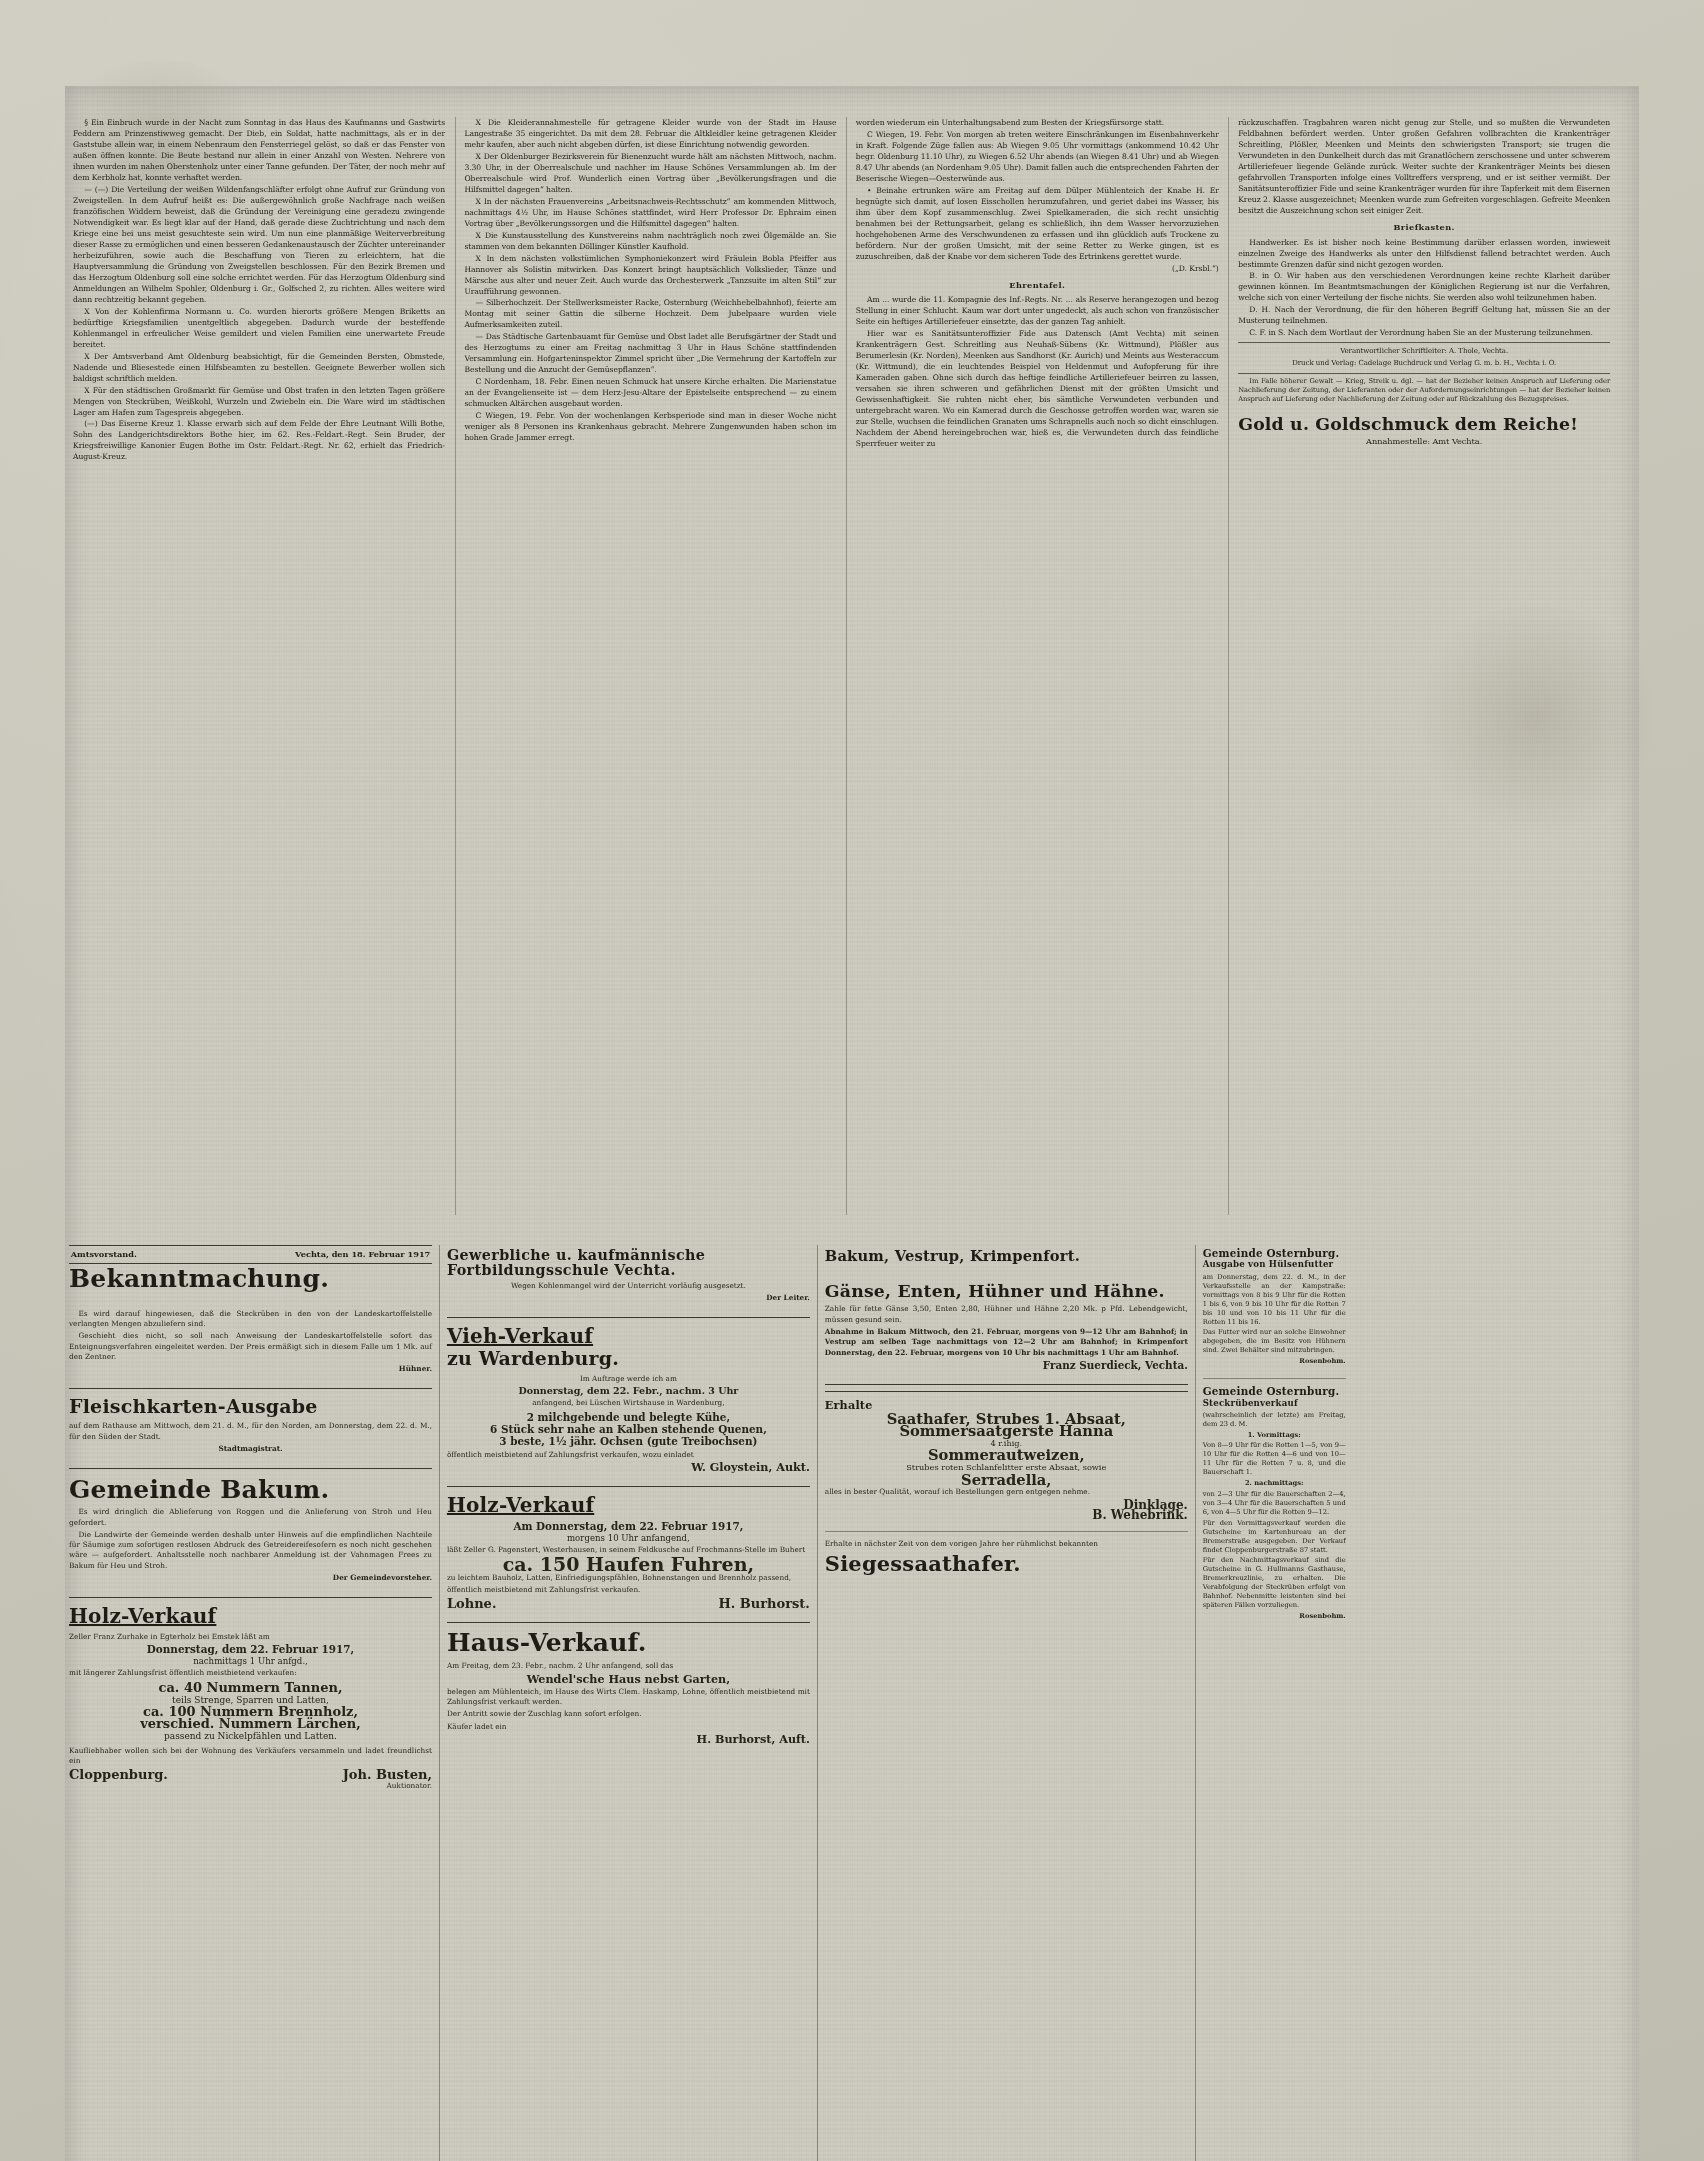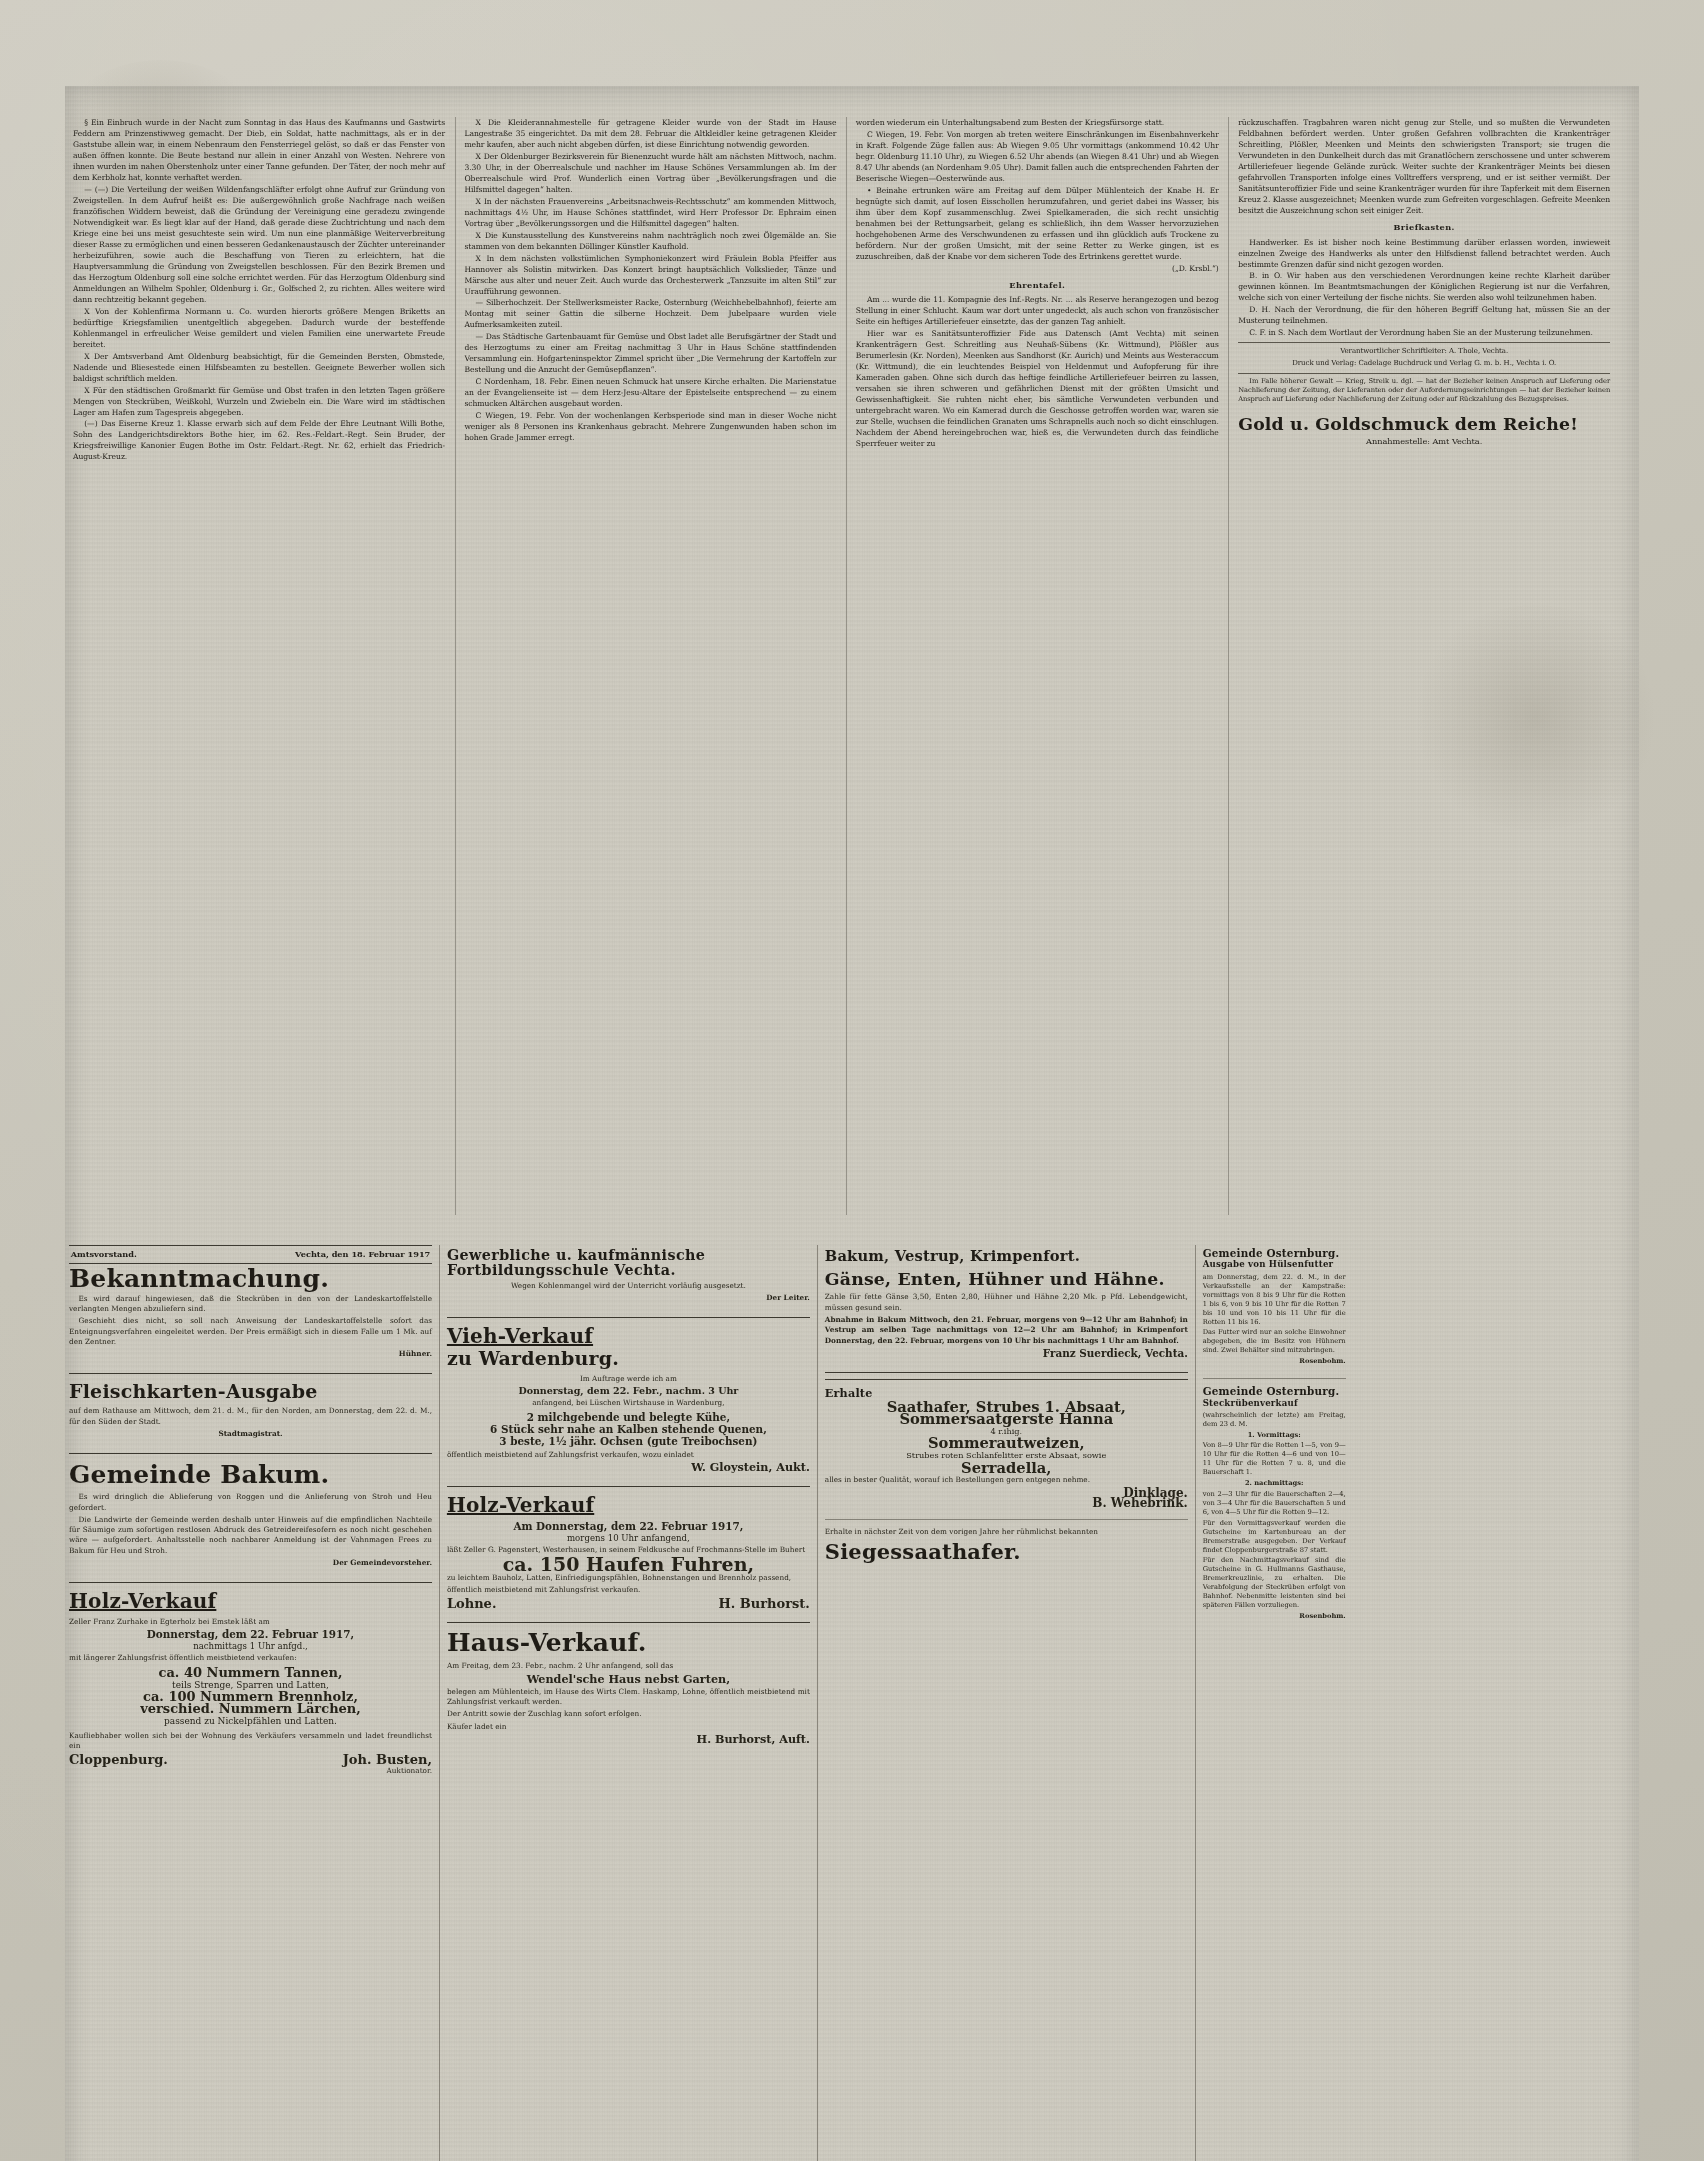--- a/index.html
+++ b/index.html
@@ -181,21 +181,21 @@
 
       <div class="bk" style="padding:1.7px 0;">
         <div class="meta-line">
           <span>Amtsvorstand.</span>
           <span>Vechta, den 18. Februar 1917</span>
         </div>
       </div>
 
       <div class="adbox">
         <div class="fraktur-title t-big">Bekanntmachung.</div>
-        <div class="ad-body" style="margin-top:1px;">
+        <div class="ad-body" style="margin-top:16px;">
           <p>Es wird darauf hingewiesen, daß die Steckrüben in den von der Landeskartoffelstelle verlangten Mengen abzuliefern sind.</p>
           <p>Geschieht dies nicht, so soll nach Anweisung der Landeskartoffelstelle sofort das Enteignungsverfahren eingeleitet werden. Der Preis ermäßigt sich in diesem Falle um 1 Mk. auf den Zentner.</p>
           <p class="rgt b">Hühner.</p>
         </div>
       </div>
       <hr class="adrule">
 
       <div class="adbox">
         <div class="fraktur-title t-mid">Fleischkarten-Ausgabe</div>
         <div class="ad-body" style="margin-top:4.3px;">
@@ -295,21 +295,21 @@
           <p class="rgt b" style="font-size:11.2px;">H. Burhorst, Auft.</p>
         </div>
       </div>
     </div>
     <div class="avdiv"></div>
 
     <div class="acol" style="width:363px;">
 
       <div class="adbox">
         <div class="fraktur-title" style="font-size:14.7px;">Bakum, Vestrup, Krimpenfort.</div>
-        <div class="fraktur-title" style="font-size:17.3px; margin-top:7px;">Gänse, Enten, Hühner und Hähne.</div>
+        <div class="fraktur-title" style="font-size:17.3px; margin-top:19px;">Gänse, Enten, Hühner und Hähne.</div>
         <div class="ad-body" style="margin-top:4.3px;">
           <p class="noind">Zahle für fette Gänse 3,50, Enten 2,80, Hühner und Hähne 2,20 Mk. p Pfd. Lebendgewicht, müssen gesund sein.</p>
           <p class="noind b">Abnahme in Bakum Mittwoch, den 21. Februar, morgens von 9—12 Uhr am Bahnhof; in Vestrup am selben Tage nachmittags von 12—2 Uhr am Bahnhof; in Krimpenfort Donnerstag, den 22. Februar, morgens von 10 Uhr bis nachmittags 1 Uhr am Bahnhof.</p>
           <p class="rgt b" style="font-size:10.4px;">Franz Suerdieck, Vechta.</p>
         </div>
       </div>
       <hr class="adrule">
 
       <hr class="adrule">
 

